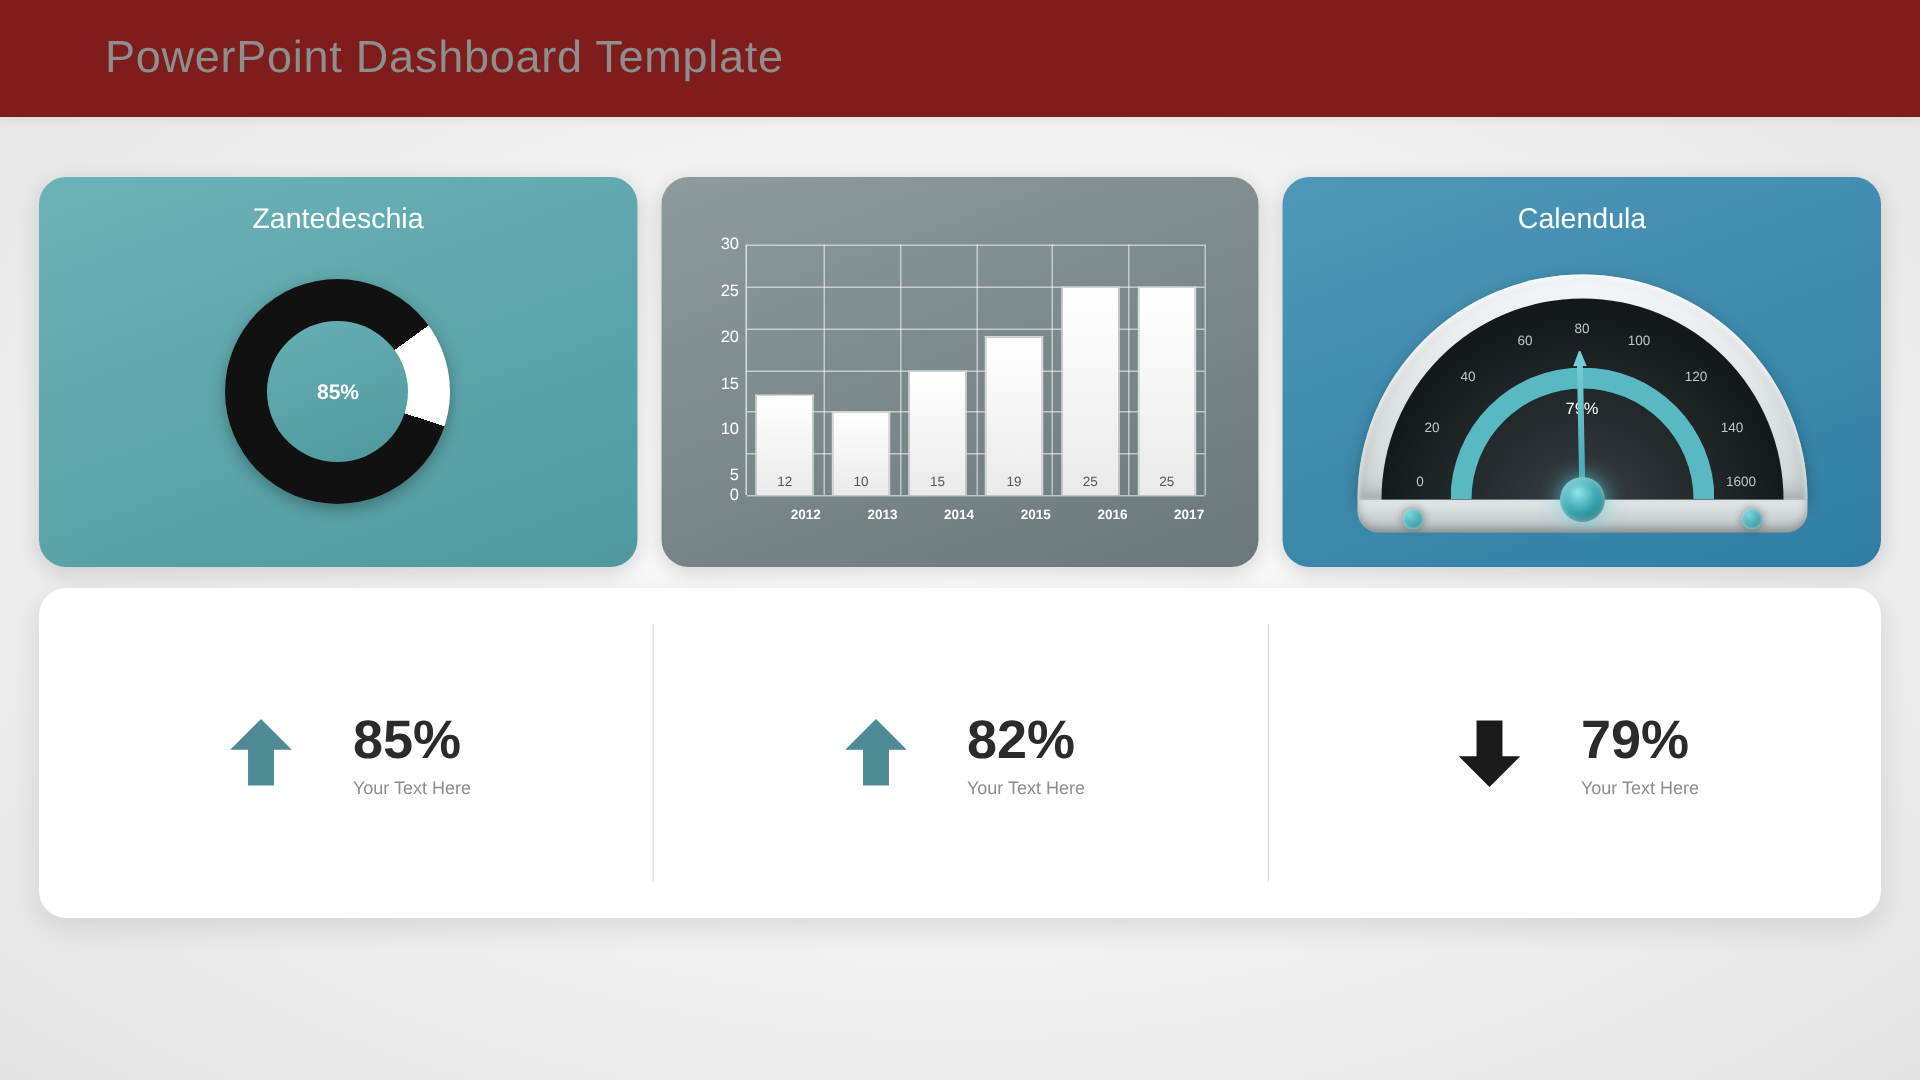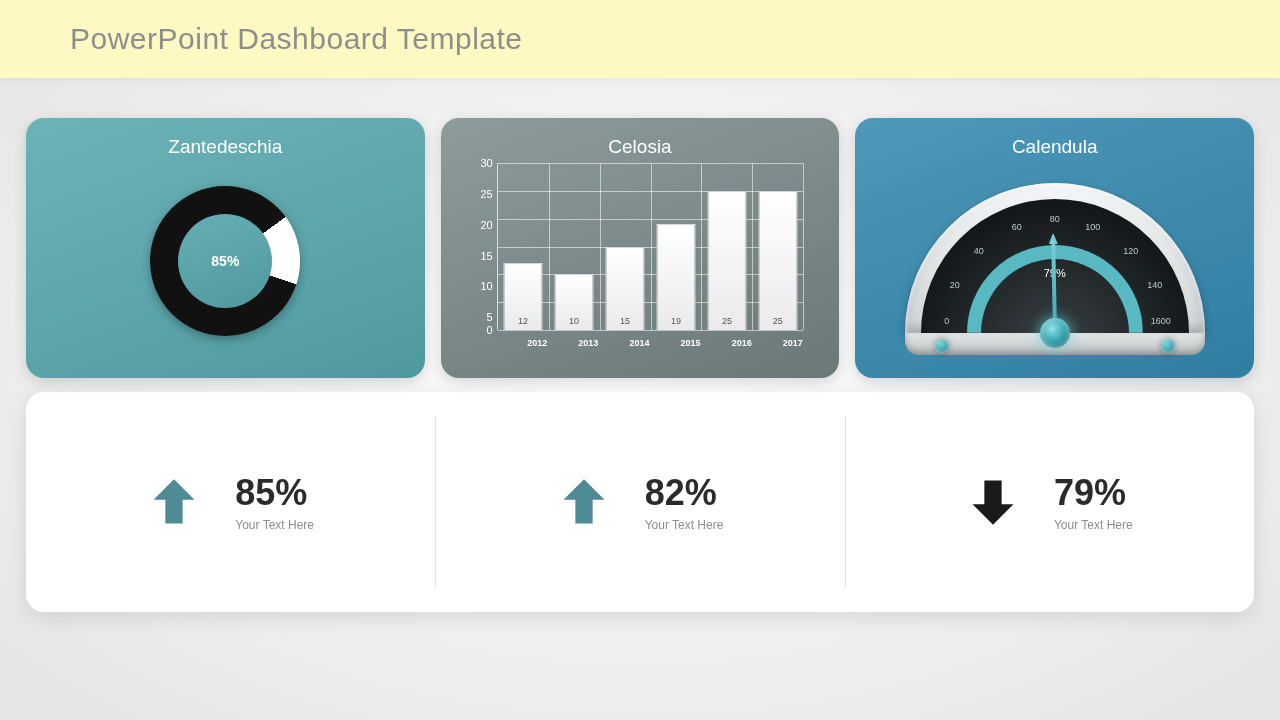--- a/index.html
+++ b/index.html
@@ -3,21 +3,21 @@
 <meta charset="utf-8">
 <style>
   * { box-sizing: border-box; margin: 0; padding: 0; }
   body {
     width: 1280px; height: 720px;
     font-family: Arial, Helvetica, sans-serif;
     background: radial-gradient(ellipse at center, #ffffff 0%, #f0f0f0 55%, #e4e4e4 100%);
     overflow: hidden;
   }
   .header {
-    background: #fef9c3;
+    background: #7f1d1d;
     padding: 22px 0 22px 70px;
     box-shadow: 0 2px 6px rgba(0,0,0,0.05);
   }
   .header h1 {
     font-size: 30px; font-weight: 400; color: #8e8e8e; letter-spacing: 0.5px;
   }
   .row-charts {
     display: flex; gap: 16px; padding: 40px 26px 0 26px;
   }
   .card {
@@ -121,21 +121,20 @@
   <div class="card card-teal">
     <div class="card-title">Zantedeschia</div>
     <div class="donut-wrap">
       <div class="donut">
         <div class="donut-hole">85%</div>
       </div>
     </div>
   </div>
 
   <div class="card card-gray">
-    <div class="card-title">Celosia</div>
     <div class="barchart">
 
       <div class="ytick" style="top:calc(0% );">30</div>
       <div class="ytick" style="top:calc(16.66%);">25</div>
       <div class="ytick" style="top:calc(33.33%);">20</div>
       <div class="ytick" style="top:calc(50%);">15</div>
       <div class="ytick" style="top:calc(66.66%);">10</div>
       <div class="ytick" style="top:calc(83.33%);">5</div>
       <div class="ytick" style="top:calc(100% - 18px);">0</div>
       <div class="plot">

